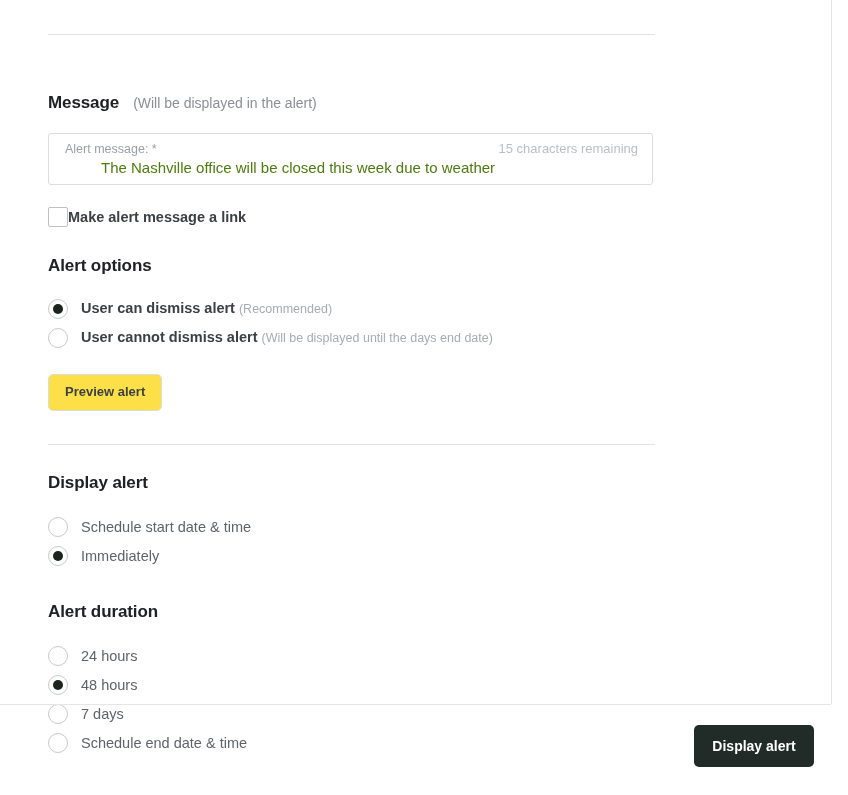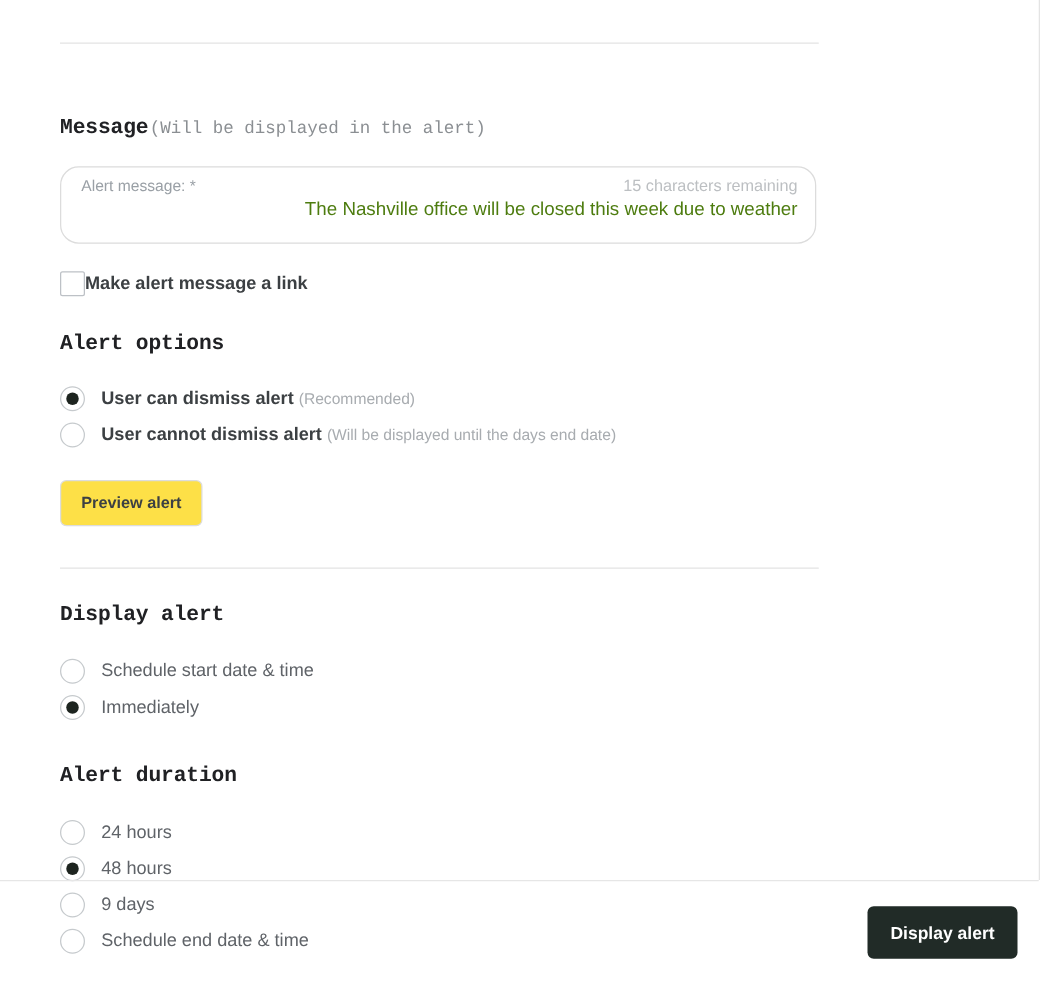--- a/index.html
+++ b/index.html
@@ -66,48 +66,46 @@
   .section-heading {
     font-size: 17px;
     font-weight: bold;
     color: #202124;
     letter-spacing: -0.1px;
     line-height: 20px;
   }
   .heading-row {
     display: flex;
     align-items: baseline;
-    gap: 1px;
-    font-family: Liberation Mono, monospace;
+    gap: 14px;
   }
   .heading-note {
     font-size: 14px;
     color: #8b8f93;
     font-weight: normal;
     line-height: 16px;
     margin-top: 32px;
   }
 
   .h-message      { margin-top: 28px; }
   .h-alertoptions { margin-top: 29px; }
   .h-displayalert { margin-top: 28px; }
   .h-alertduration{ margin-top: 32px; }
 
   
   .textfield {
     margin-top: 20px;
     width: 605px;
-    height: 62px;
+    height: 52px;
     box-sizing: border-box;
     border: 1px solid #dcdcdc;
-    border-radius: 15px;
+    border-radius: 3px;
     background: #ffffff;
     position: relative;
     padding: 7px 14px 0 16px;
-    text-align: right;
   }
   .tf-toprow {
     display: flex;
     justify-content: space-between;
     align-items: baseline;
   }
   .tf-label {
     font-size: 12.5px;
     color: #9aa0a6;
     line-height: 15px;
@@ -328,21 +326,21 @@
         <div class="radio-row">
           <span class="radio"></span>
           <span class="radio-label">24 hours</span>
         </div>
         <div class="radio-row">
           <span class="radio checked"></span>
           <span class="radio-label">48 hours</span>
         </div>
         <div class="radio-row">
           <span class="radio"></span>
-          <span class="radio-label">9 days</span>
+          <span class="radio-label">7 days</span>
         </div>
         <div class="radio-row">
           <span class="radio"></span>
           <span class="radio-label">Schedule end date &amp; time</span>
         </div>
       </div>
 
     </div>
   </div>
 

